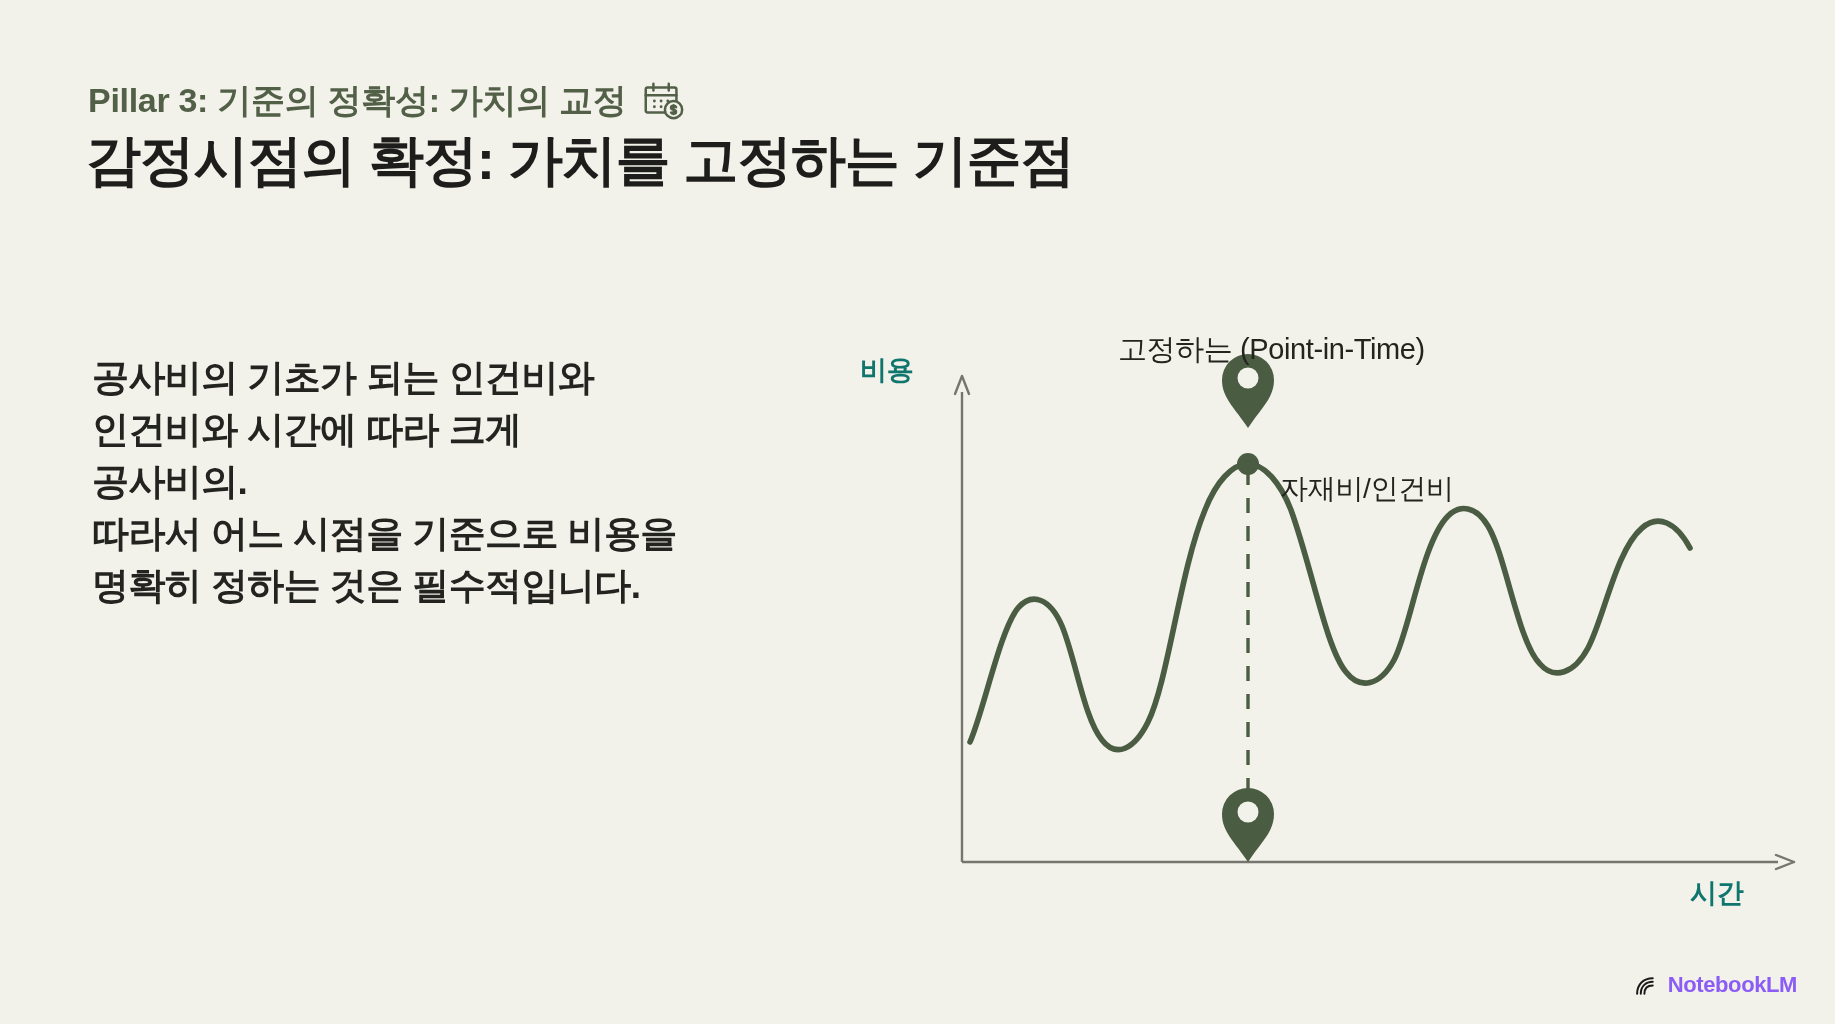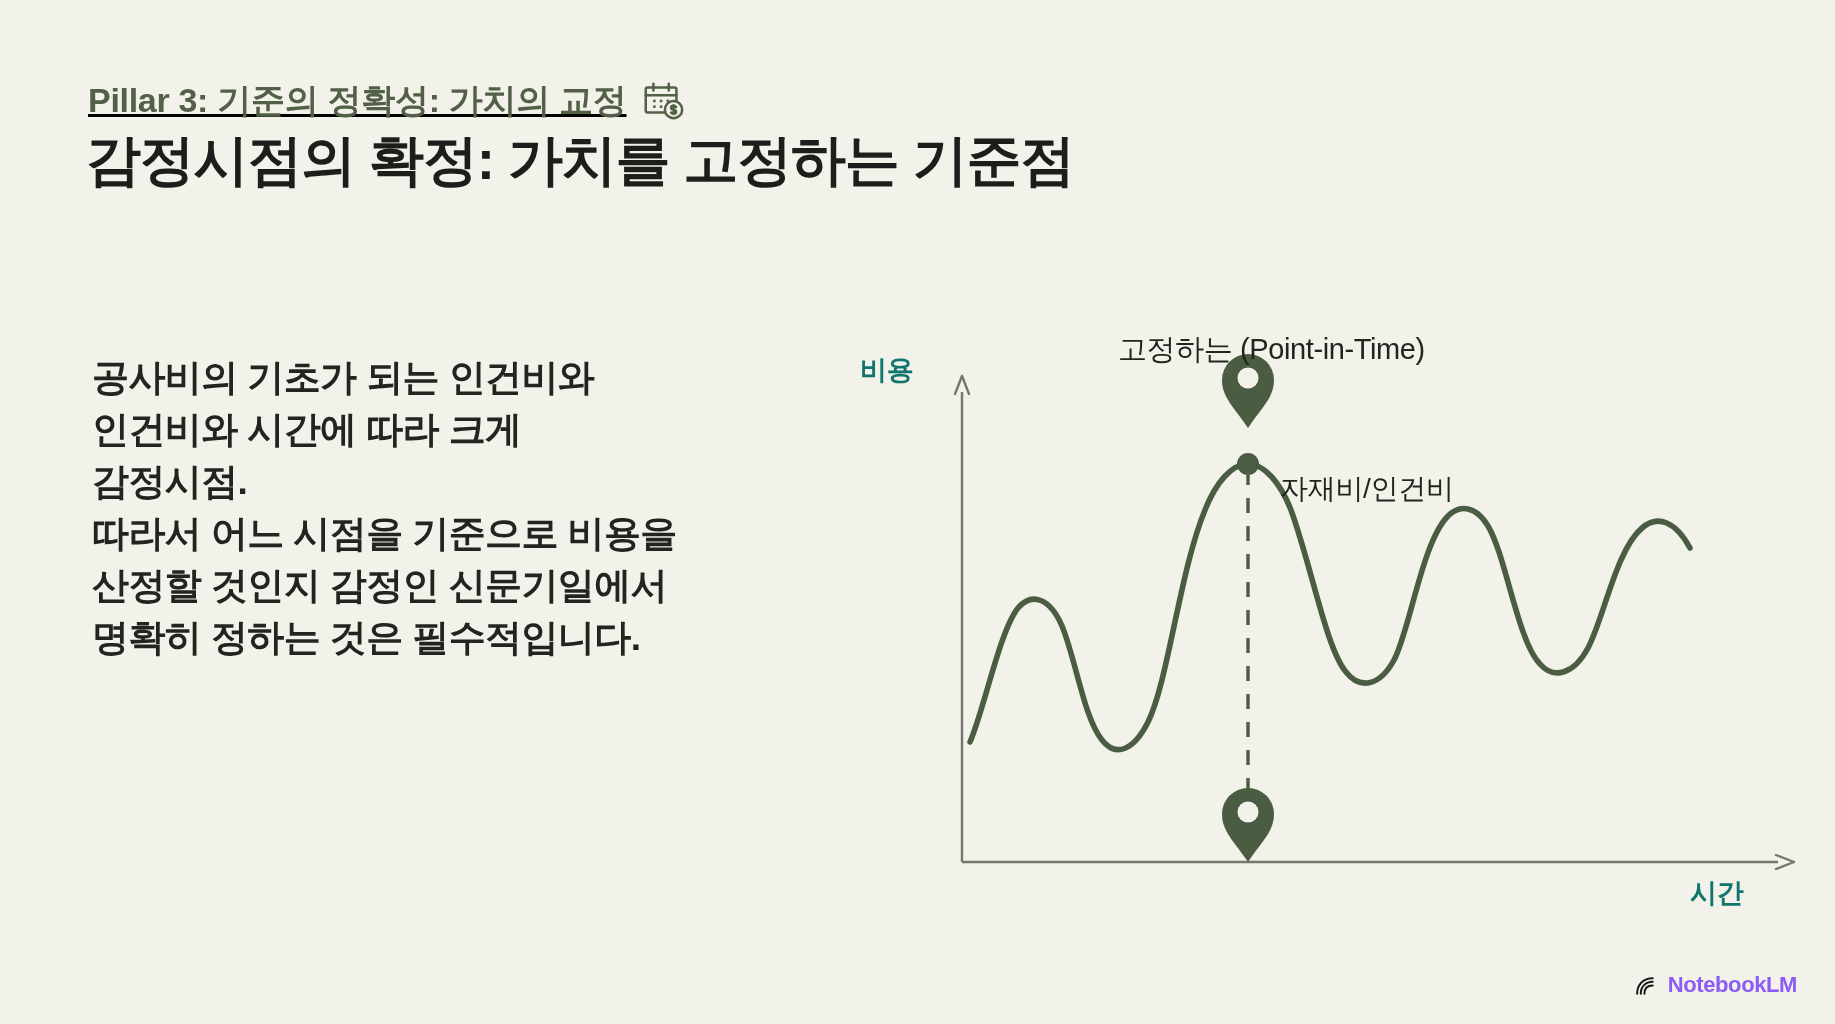--- a/index.html
+++ b/index.html
@@ -12,21 +12,21 @@
   .slide {
     position: relative;
     width: 1835px; height: 1024px;
     background: #f2f1ea;
   }
 
   
   .eyebrow-row {
     position: absolute;
     left: 88px; top: 78px;
-    display: flex; align-items: flex-end; gap: 14px; text-decoration: underline;
+    display: flex; align-items: flex-end; gap: 14px;
   }
   .eyebrow {
     font-size: 34px;
     font-weight: 700;
     color: #536048;
     letter-spacing: -0.3px;
     white-space: nowrap;
   }
   .eyebrow-icon { width: 46px; height: 46px; display: block; }
 
@@ -129,23 +129,22 @@
         <path d="M35 28.5 v9 M37.6 30.4 a2.6 2.6 0 0 0 -2.6 -1.4 c-1.6 0 -2.6 0.9 -2.6 2.1 c0 1.2 1 1.8 2.6 2.1 c1.6 0.3 2.6 0.9 2.6 2.1 c0 1.2 -1 2.1 -2.6 2.1 a2.6 2.6 0 0 1 -2.6 -1.4"></path>
       </svg>
     </span>
   </div>
 
   <h1 class="headline">감정시점의 확정: 가치를 고정하는 기준점</h1>
 
   <div class="body-copy">
     <p>공사비의 기초가 되는 인건비와</p>
     <p>인건비와 시간에 따라 크게</p>
-    <p>감정시점.</p>
+    <p>공사비의.</p>
     <p>따라서 어느 시점을 기준으로 비용을</p>
-    <p>산정할 것인지 감정인 신문기일에서</p>
     <p>명확히 정하는 것은 필수적입니다.</p>
   </div>
 
   <div class="chart-area">
 
     <svg class="chart-svg" width="940" height="600" viewBox="0 0 940 600">
 
       <g>
         <line x1="102" y1="62" x2="102" y2="532" stroke="#76766e" stroke-width="2.4"></line>
         <path d="M102 46 L95 64 M102 46 L109 64" stroke="#76766e" stroke-width="2.4" fill="none" stroke-linecap="round"></path>

